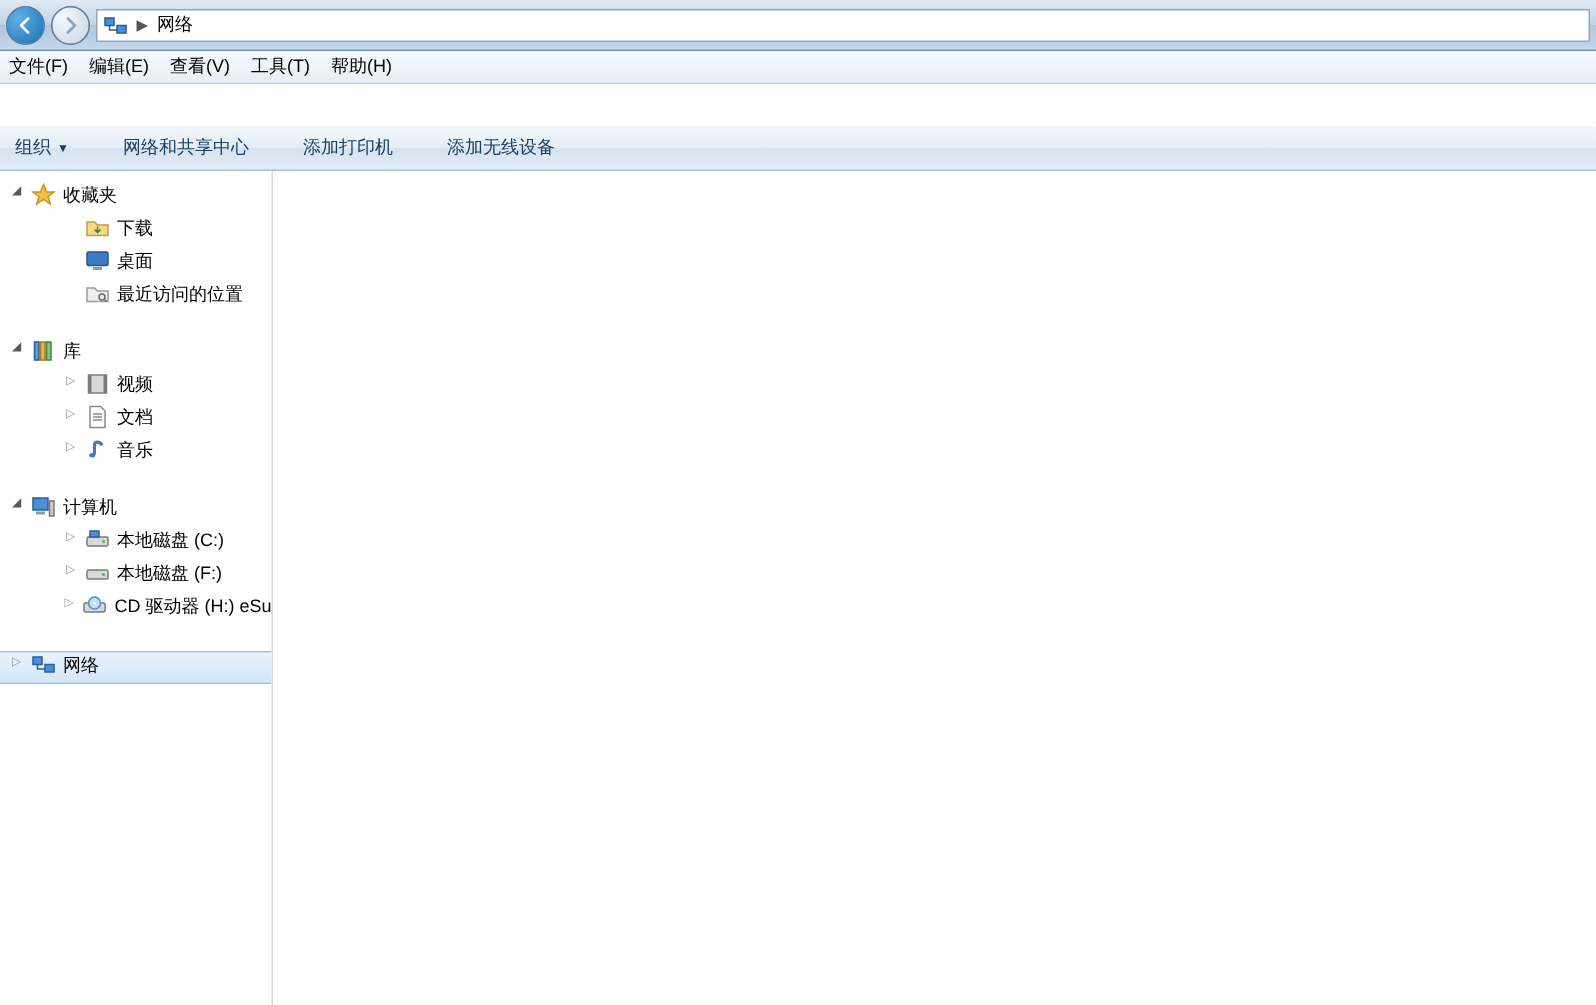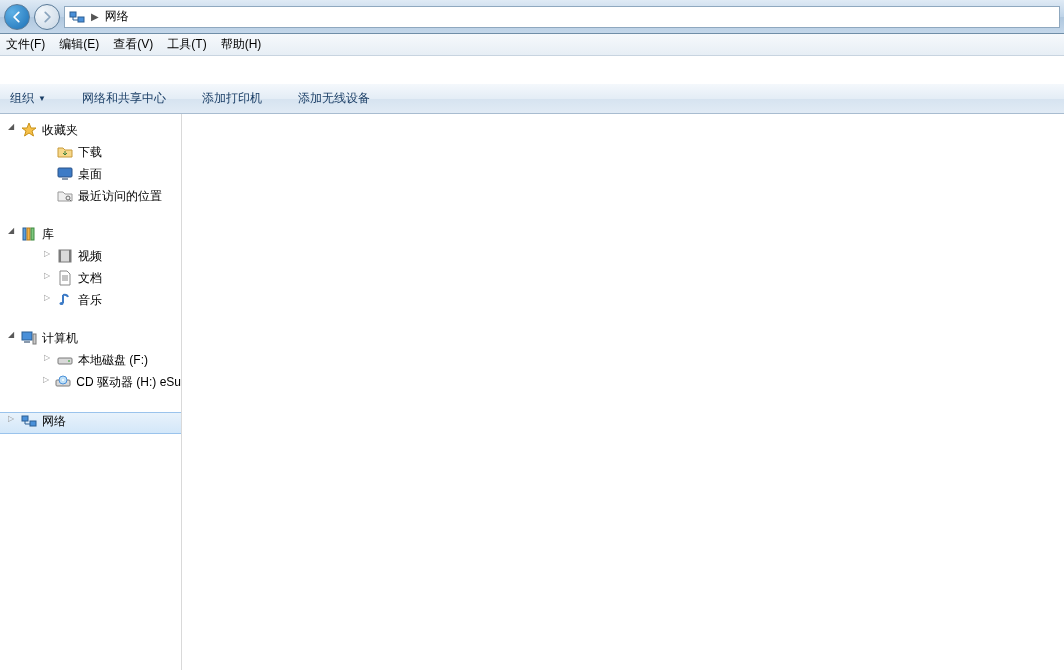--- a/index.html
+++ b/index.html
@@ -266,20 +266,31 @@
           <svg viewBox="0 0 16 16">
               <rect x="1" y="2" width="10" height="8" fill="#4a90d9" stroke="#2a5e94"></rect>
               <rect x="12" y="4" width="3" height="10" fill="#c9c9c9" stroke="#7a7a7a"></rect>
               <rect x="3" y="11" width="6" height="2" fill="#8a9aad"></rect>
             </svg>
         </span>
         <span class="node-label">计算机</span>
       </div>
       <div class="tree-row child">
         <span class="expander closed"></span>
+        <span class="node-icon ic-hdd">
+          <svg viewBox="0 0 16 16">
+              <rect x="1" y="6" width="14" height="6" rx="1" fill="#d9d9d9" stroke="#7a7a7a"></rect>
+              <rect x="3" y="2" width="6" height="4" fill="#4a90d9" stroke="#2a5e94"></rect>
+              <circle cx="12" cy="9" r="1" fill="#5fae5f"></circle>
+            </svg>
+        </span>
+        <span class="node-label">本地磁盘 (C:)</span>
+      </div>
+      <div class="tree-row child">
+        <span class="expander closed"></span>
         <span class="node-icon ic-drive">
           <svg viewBox="0 0 16 16">
               <rect x="1" y="6" width="14" height="6" rx="1" fill="#d9d9d9" stroke="#7a7a7a"></rect>
               <circle cx="12" cy="9" r="1" fill="#5fae5f"></circle>
             </svg>
         </span>
         <span class="node-label">本地磁盘 (F:)</span>
       </div>
       <div class="tree-row child">
         <span class="expander closed"></span>

